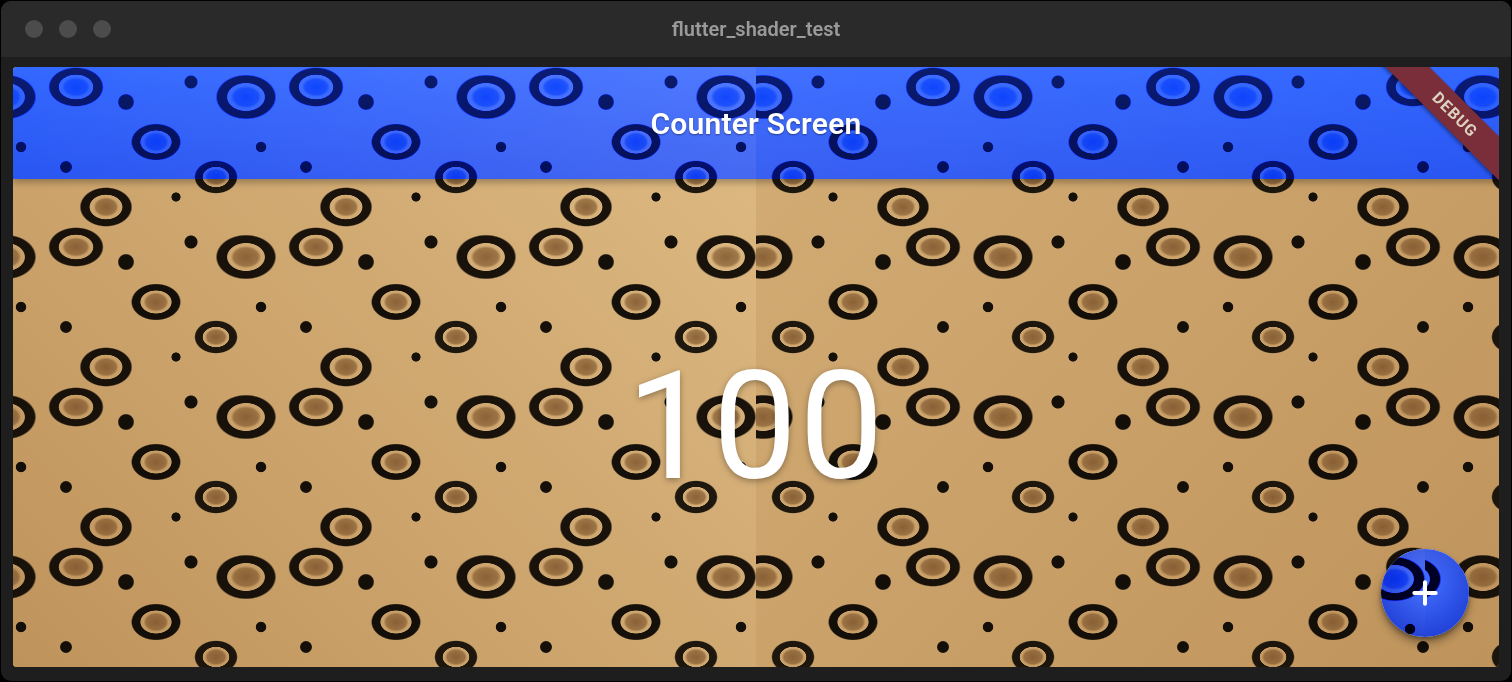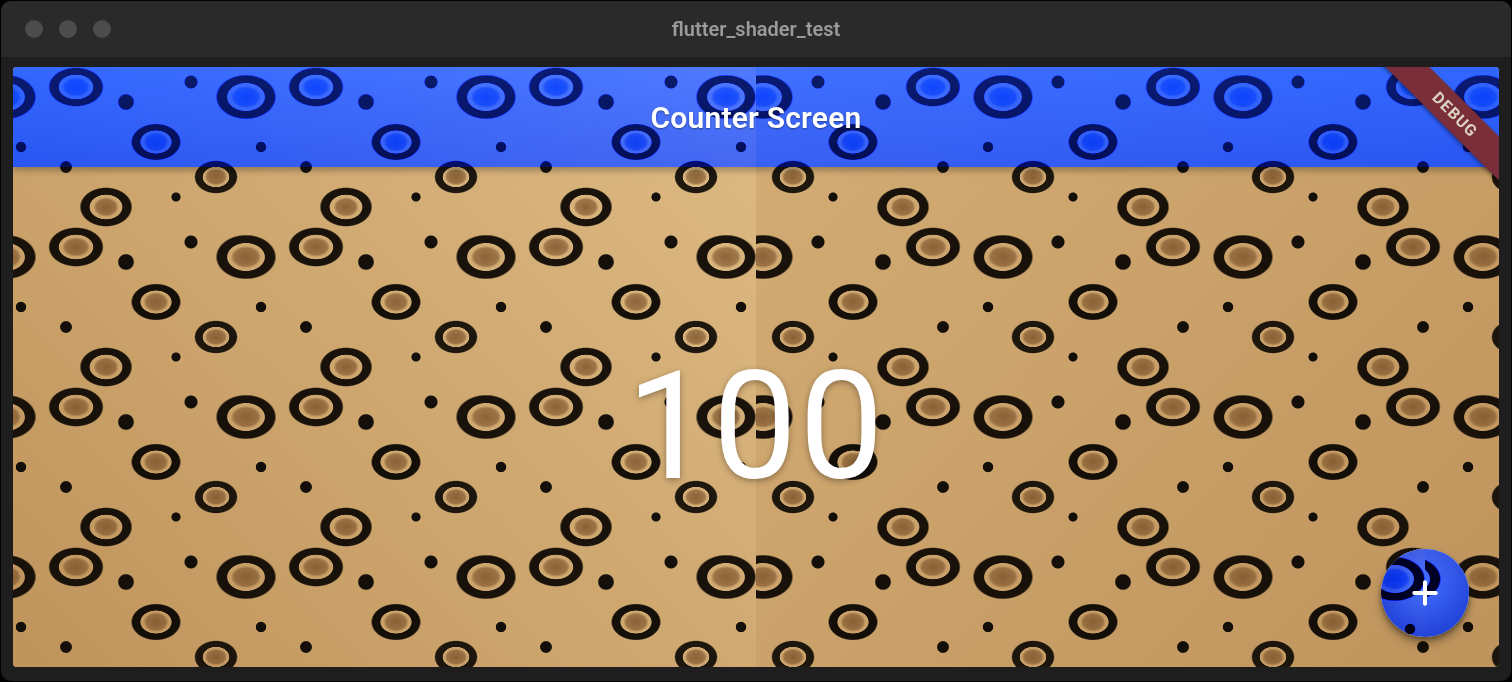--- a/index.html
+++ b/index.html
@@ -91,21 +91,21 @@
     content: "";
     position: absolute; top:0; bottom:0; left:50%; right:0;
     background: inherit;
     transform: scaleX(-1);
     transform-origin: left center;
   }
 
   
   .app-bar {
     position: absolute; top:0; left:0; right:0;
-    height: 100px;
+    height: 112px;
     overflow: hidden;
     display: flex; align-items: center; justify-content: center;
     z-index: 2;
     box-shadow: 0 4px 6px rgba(0,0,0,.25);
   }
   .app-bar .leopard-bg {
     filter: hue-rotate(200deg) saturate(4) brightness(1.0) contrast(1.3);
   }
   .app-bar .blue-overlay {
     position:absolute; inset:0;

